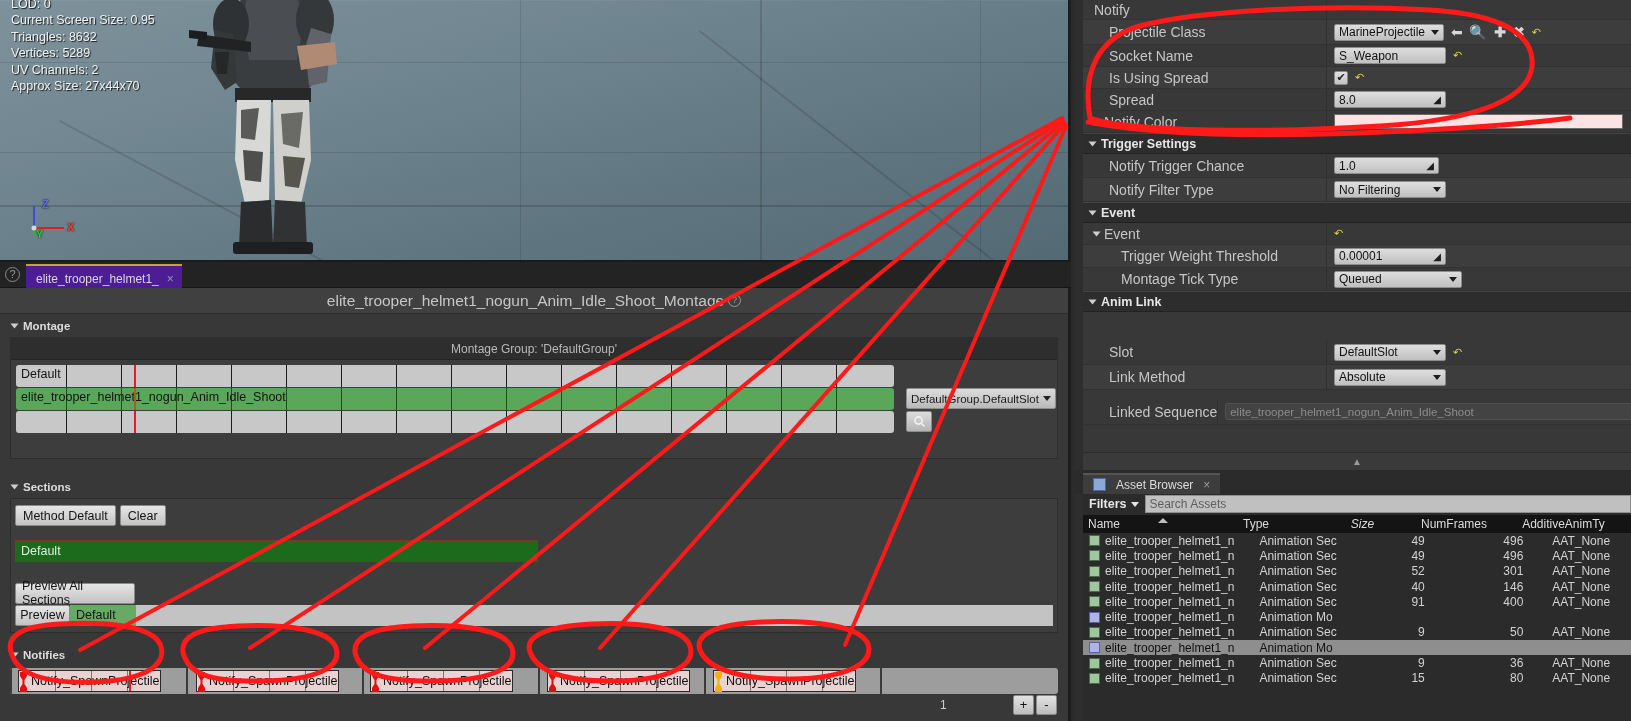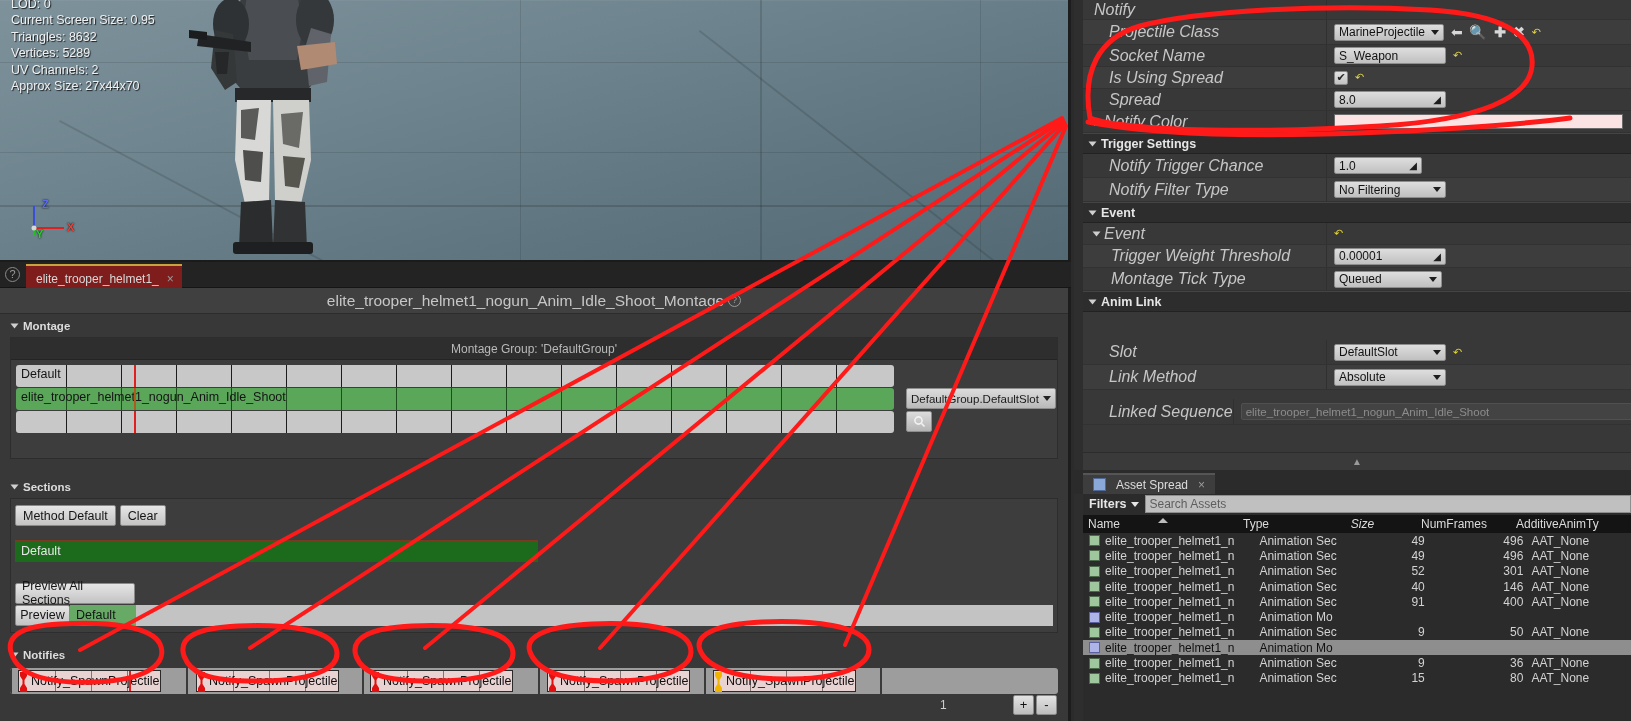--- a/index.html
+++ b/index.html
@@ -39,21 +39,21 @@
     position: absolute; left: 0; top: 262px; width: 1071px; height: 26px;
     background: #232323; border-bottom: 1px solid #151515;
   }
   .tab-help {
     position: absolute; left: 5px; top: 5px; width: 15px; height: 15px;
     border: 1px solid #8a8a8a; border-radius: 50%;
     color: #9a9a9a; font-size: 11px; text-align: center; line-height: 13px;
   }
   .tab {
     position: absolute; left: 26px; top: 2px; height: 24px;
-    background: #7f1d1d; border-top: 2px solid #c8a23c;
+    background: #4c1d95; border-top: 2px solid #c8a23c;
     padding: 3px 8px 0 10px; color: #d8d8d8; font-size: 12px;
     display: flex; align-items: center; gap: 8px;
   }
   .tab .x { color: #9b9b9b; font-size: 12px; }
 
   
   .montage-panel {
     position: absolute; left: 0; top: 288px; width: 1071px; height: 433px;
     background: #383838; border-right: 3px solid #1d1d1d;
   }
@@ -159,24 +159,24 @@
     height: 21px; background: #2d2d2d; color: #e6e6e6; font-size: 12.5px; font-weight: bold;
     display: flex; align-items: center; gap: 6px; padding-left: 7px;
     border-bottom: 1px solid #222; border-top: 1px solid #444;
   }
   .prop-row {
     position: relative; height: 22px; display: flex; align-items: center;
     border-bottom: 1px solid #323232;
   }
   .prop-row.alt { background: #3d3d3d; }
   .prop-name {
-    width: 243px; color: #c6c6c6; font-size: 16px; padding-left: 26px; white-space: nowrap;
-    display: flex; align-items: center; gap: 5px; font-style: italic;
-  }
-  .prop-name.ind2 { padding-left: 28px; }
+    width: 243px; color: #c6c6c6; font-size: 14px; padding-left: 26px; white-space: nowrap;
+    display: flex; align-items: center; gap: 5px;
+  }
+  .prop-name.ind2 { padding-left: 38px; }
   .prop-name.ind0 { padding-left: 11px; }
   .prop-val { flex: 1; display: flex; align-items: center; gap: 7px; padding-left: 7px;
       border-left: 1px solid #303030; height: 100%; }
   .ue-field {
     background: linear-gradient(#dedede,#c0c0c0); border: 1px solid #8d8d8d; border-radius: 2px;
     height: 17px; color: #121212; font-size: 12px; display: flex; align-items: center;
     padding: 0 4px; width: 104px;
   }
   .ue-field.wide { width: 110px; }
   .ue-field .caret { margin-left: auto; width:0;height:0;
@@ -235,21 +235,21 @@
     height: 15.3px; display: flex; align-items: center; color: #d2d2d2; font-size: 12px;
   }
   .ab-row.sel { background: #8e8e8e; color: #101010; }
   .ab-row .ic { width: 11px; height: 11px; margin: 0 5px 0 6px; flex: none;
      border: 1px solid #4a6a4a; background: #9ec79e; }
   .ab-row.mo .ic { background: #aeb4e8; border-color: #5a60a0; }
   .c-name { width: 155px; overflow: hidden; white-space: nowrap; }
   .c-type { width: 78px; overflow: hidden; white-space: nowrap; }
   .c-size { width: 100px; text-align: right; padding-right: 12px; }
   .c-frames { width: 95px; text-align: right; padding-right: 8px; }
-  .c-add { width: 100px; }
+  .c-add { width: 100px; text-align: center; }
 
   
   .vstrip { position: absolute; background: #2e2e2e; }
 
   
   .annot { position: absolute; left: 0; top: 0; width: 1631px; height: 721px; pointer-events: none; }
 </style>
 </head>
 <body>
 
@@ -592,21 +592,21 @@
         </div>
       </div>
 
       <div class="cat-header">
         <span class="tri"></span>
         <span>Trigger Settings</span>
       </div>
       <div class="prop-row" style="height:24px;">
         <div class="prop-name">Notify Trigger Chance</div>
         <div class="prop-val">
-          <div class="ue-field" style="width:88px">
+          <div class="ue-field" style="width:105px">
             <span>1.0</span>
             <span class="spin">◢</span>
           </div>
         </div>
       </div>
       <div class="prop-row alt" style="height:24px;justify-content:center;">
         <div class="prop-name">Notify Filter Type</div>
         <div class="prop-val">
           <div class="ue-field" style="width:112px">
             <span>No Filtering</span>
@@ -633,21 +633,21 @@
         <div class="prop-val">
           <div class="ue-field" style="width:112px">
             <span>0.00001</span>
             <span class="spin">◢</span>
           </div>
         </div>
       </div>
       <div class="prop-row" style="height:23px;justify-content:center;">
         <div class="prop-name ind2">Montage Tick Type</div>
         <div class="prop-val">
-          <div class="ue-field" style="width:108px">
+          <div class="ue-field" style="width:128px">
             <span>Queued</span>
             <span class="caret"></span>
           </div>
         </div>
       </div>
 
       <div class="cat-header">
         <span class="tri"></span>
         <span>Anim Link</span>
       </div>
@@ -684,21 +684,21 @@
 
     <div class="det-footer">▲</div>
   </div>
 
   <div class="assetbrowser">
     <div class="vstrip" style="left:0;top:0;width:9px;height:249px;"></div>
 
     <div class="ab-tabrow">
       <div class="ab-tab">
         <span class="ab-grid-ico"></span>
-        <span>Asset Spread</span>
+        <span>Asset Browser</span>
         <span style="color:#9b9b9b">×</span>
       </div>
     </div>
 
     <div class="ab-filterrow">
       <div class="filters-btn">
         <span>Filters</span>
         <span style="width:0;height:0;border-left:4px solid transparent;border-right:4px solid transparent;border-top:5px solid #e6e6e6;"></span>
       </div>
       <div class="search-assets">Search Assets</div>

